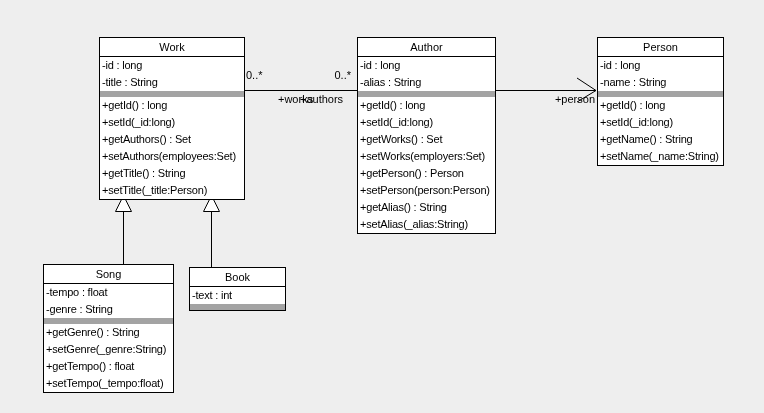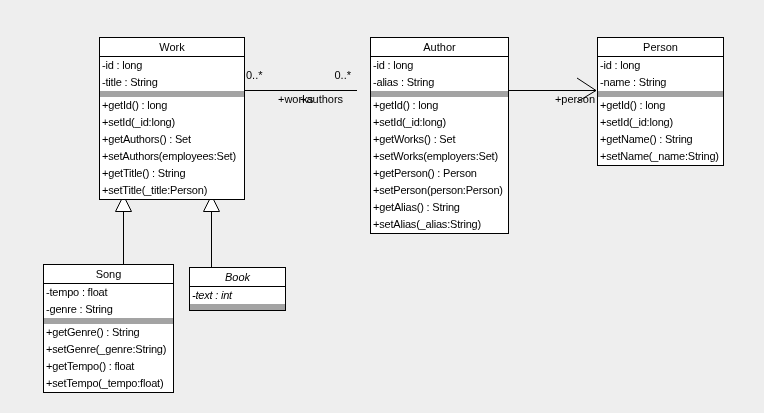--- a/index.html
+++ b/index.html
@@ -28,24 +28,24 @@
   }
   .uml-attrs { border-bottom: 6px solid #a3a3a3; }
   .uml-row {
     height: 17px; line-height: 17px;
     padding: 0 2px;
     white-space: nowrap; overflow: hidden;
     letter-spacing: -0.2px;
   }
 
   #class-work   { left: 99px;  top: 37px;  width: 146px; }
-  #class-author { left: 357px; top: 37px;  width: 139px; margin-left: 13px; }
+  #class-author { left: 357px; top: 37px;  width: 139px; }
   #class-person { left: 597px; top: 37px;  width: 127px; }
   #class-song   { left: 43px;  top: 264px; width: 131px; }
-  #class-book   { left: 189px; top: 267px; width: 97px; font-style: italic;  }
+  #class-book   { left: 189px; top: 267px; width: 97px;  }
 
   .edge-label { position: absolute; height: 13px; line-height: 13px; white-space: nowrap; }
   #label-mult-works    { left: 246px; top: 69px; }
   #label-mult-authors  { left: 320px; top: 69px; width: 31px; text-align: right; }
   #label-role-works    { left: 246px; top: 93px; margin-left: 32px; }
   #label-role-authors  { left: 300px; top: 93px; width: 56px; text-align: left; }
   #label-role-person   { left: 540px; top: 93px; width: 55px; text-align: right; }
 
   #connector-layer { position: absolute; inset: 0; pointer-events: none; }
   #connector-layer line, #connector-layer polyline, #connector-layer polygon { pointer-events: stroke; }

